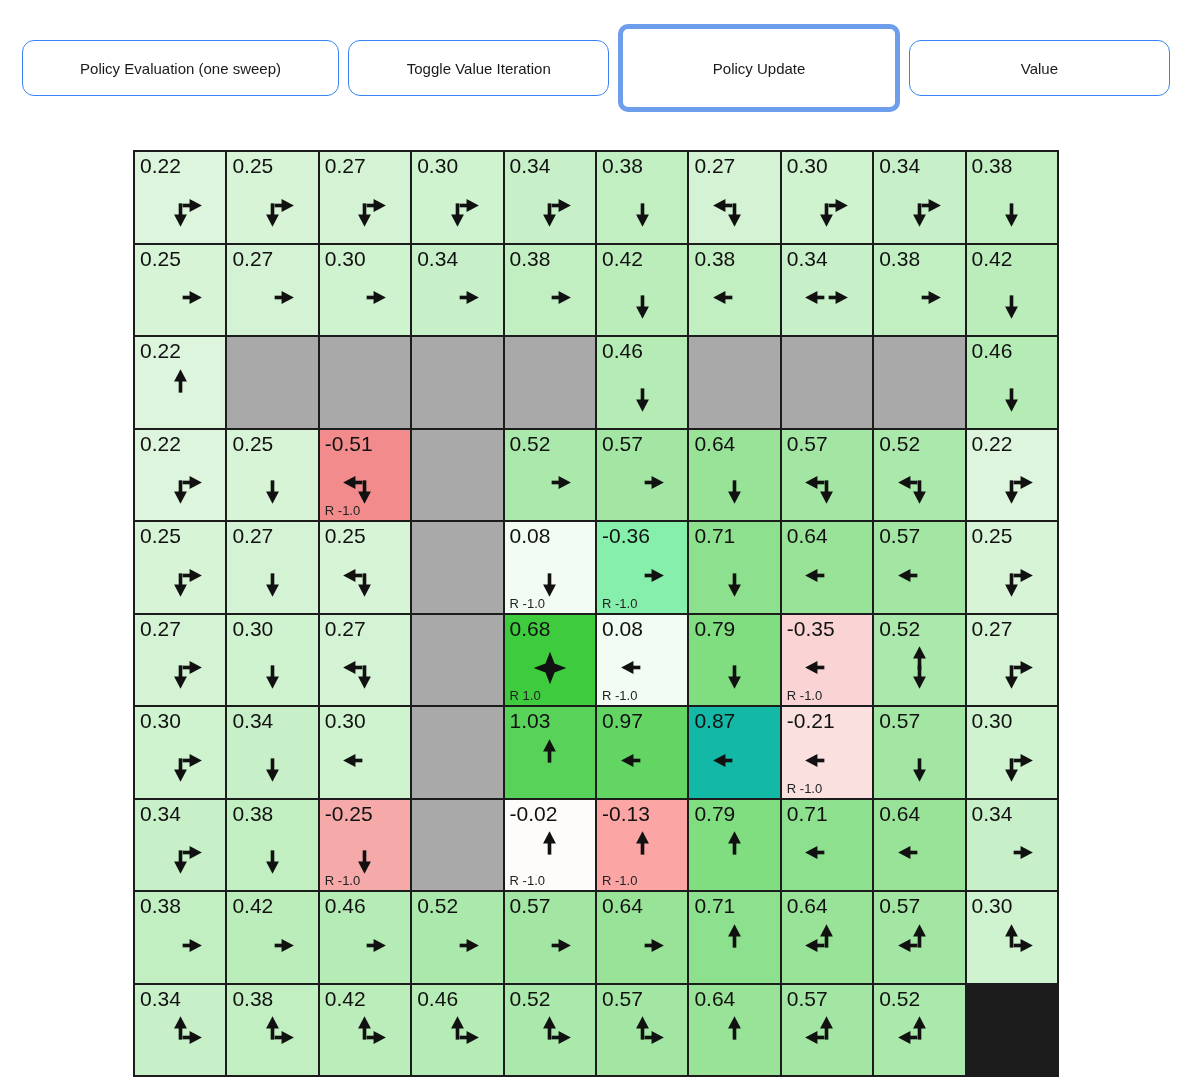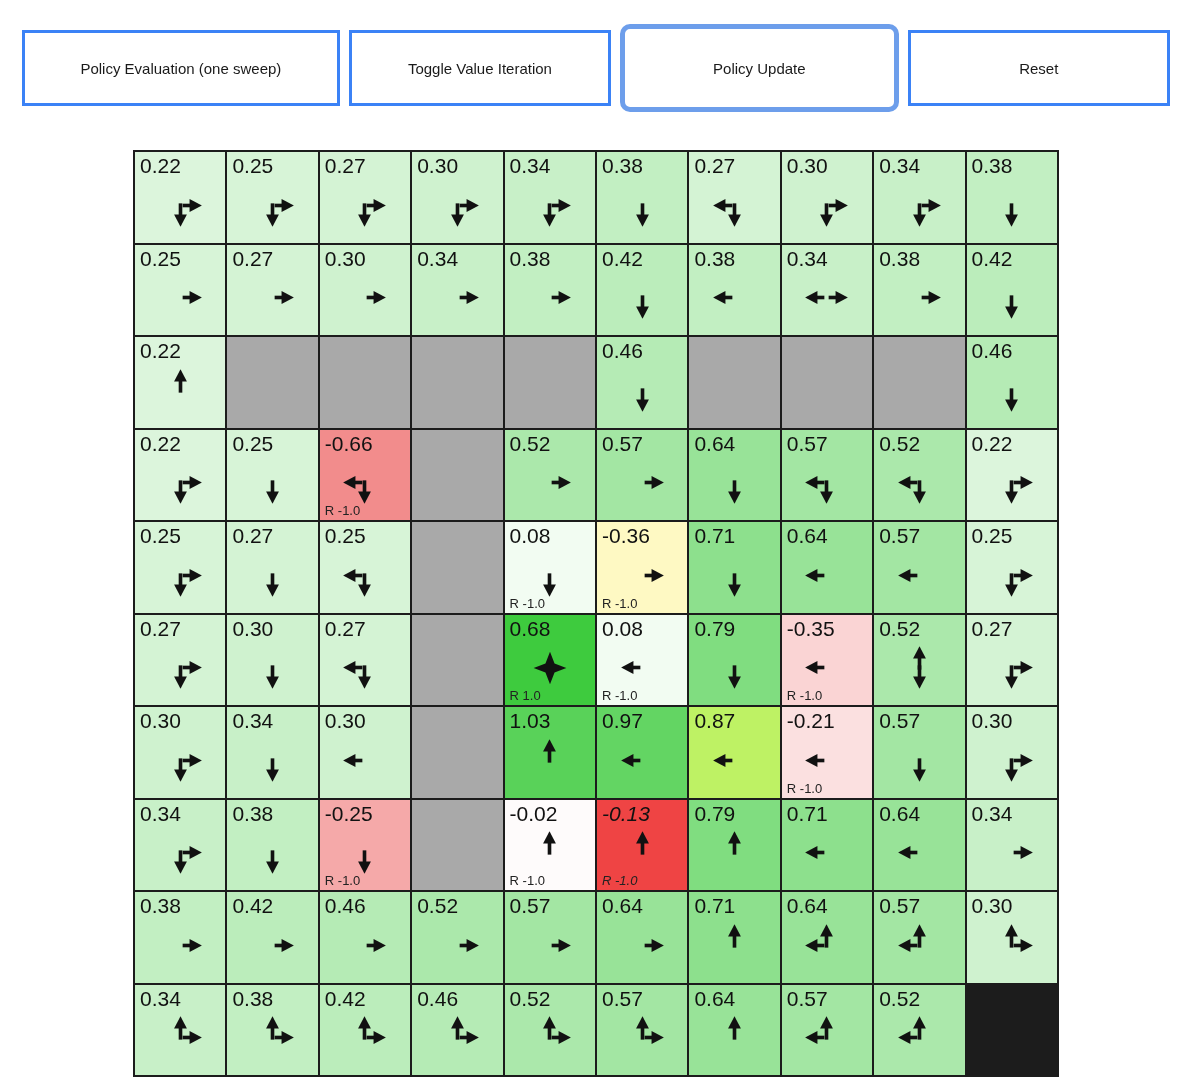--- a/index.html
+++ b/index.html
@@ -1,35 +1,35 @@
 <!DOCTYPE html>
 <html><head>
 <meta charset="utf-8">
 <style>
   html,body{margin:0;padding:0;background:#fff;width:1192px;height:1080px;overflow:hidden;
     font-family:"Liberation Sans",sans-serif;color:#111;}
   .toolbar{display:flex;align-items:center;gap:9px;margin:22px 22px 0 22px;height:92px;}
-  .tb{background:#fff;border:3px solid #3b82f6;border-radius:0;height:76px;
+  .tb{background:#fff;border:1px solid #3b82f6;border-radius:12px;height:56px;
     font-family:"Liberation Sans",sans-serif;font-size:15px;color:#1a1a1a;cursor:pointer;padding:0 8px;}
   .tb.active{border-width:5px;border-style:solid;border-radius:10px;height:88px;}
   .grid{margin:36px 0 0 133px;width:922px;display:grid;grid-template-columns:repeat(10,1fr);
     grid-auto-rows:90.5px;gap:2px;background:#1c1c1c;border:2px solid #1c1c1c;}
   .cell{position:relative;background:#fff;}
   .val{position:absolute;top:2px;left:5px;font-size:21px;line-height:1.1;color:#111;}
   .mid{position:absolute;inset:0;display:flex;align-items:center;justify-content:center;padding-top:16px;}
   .rlab{position:absolute;bottom:2px;left:5px;font-size:13px;color:#222;}
 </style>
 </head>
 <body>
 
 <div class="toolbar">
   <button class="tb" style="flex:1.23">Policy Evaluation (one sweep)</button>
   <button class="tb" style="flex:1">Toggle Value Iteration</button>
   <button class="tb active" style="flex: 1.05 1 0%; border-color: rgb(109, 158, 235);">Policy Update</button>
-  <button class="tb" style="flex:1">Reset</button>
+  <button class="tb" style="flex:1">Value</button>
 </div>
 
 <div class="grid">
     <div class="cell" style="background: rgb(220, 245, 220);">
       <div class="val">0.22</div>
       <div class="mid">
         <svg viewBox="0 0 44 44" width="47" height="47">
           <line x1="22" y1="20" x2="22" y2="33" stroke="#111111" stroke-width="3.4"></line>
           <polygon points="22,42 16,30.5 28,30.5" fill="#111111"></polygon>
           <line x1="24" y1="22" x2="33" y2="22" stroke="#111111" stroke-width="3.4"></line>
@@ -272,21 +272,21 @@
     <div class="cell" style="background: rgb(215, 244, 215);">
       <div class="val">0.25</div>
       <div class="mid">
         <svg viewBox="0 0 44 44" width="47" height="47">
           <line x1="22" y1="20" x2="22" y2="33" stroke="#111111" stroke-width="3.4"></line>
           <polygon points="22,42 16,30.5 28,30.5" fill="#111111"></polygon>
         </svg>
       </div>
     </div>
     <div class="cell" style="background: rgb(242, 140, 140);">
-      <div class="val">-0.66</div>
+      <div class="val">-0.51</div>
       <div class="mid">
         <svg viewBox="0 0 44 44" width="47" height="47">
           <line x1="20" y1="22" x2="11" y2="22" stroke="#111111" stroke-width="3.4"></line>
           <polygon points="2,22 13.5,16 13.5,28" fill="#111111"></polygon>
           <line x1="22" y1="20" x2="22" y2="33" stroke="#111111" stroke-width="3.4"></line>
           <polygon points="22,42 16,30.5 28,30.5" fill="#111111"></polygon>
         </svg>
       </div>
       <div class="rlab">R -1.0</div>
     </div>
@@ -386,21 +386,21 @@
     <div class="cell" style="background: rgb(242, 252, 242);">
       <div class="val">0.08</div>
       <div class="mid">
         <svg viewBox="0 0 44 44" width="47" height="47">
           <line x1="22" y1="20" x2="22" y2="33" stroke="#111111" stroke-width="3.4"></line>
           <polygon points="22,42 16,30.5 28,30.5" fill="#111111"></polygon>
         </svg>
       </div>
       <div class="rlab">R -1.0</div>
     </div>
-    <div class="cell" style="background: #fef9c3;">
+    <div class="cell" style="background: #86efac;">
       <div class="val">-0.36</div>
       <div class="mid">
         <svg viewBox="0 0 44 44" width="47" height="47">
           <line x1="24" y1="22" x2="33" y2="22" stroke="#111111" stroke-width="3.4"></line>
           <polygon points="42,22 30.5,16 30.5,28" fill="#111111"></polygon>
         </svg>
       </div>
       <div class="rlab">R -1.0</div>
     </div>
     <div class="cell" style="background: rgb(141, 224, 141);">
@@ -574,21 +574,21 @@
     </div>
     <div class="cell" style="background: rgb(99, 213, 99);">
       <div class="val">0.97</div>
       <div class="mid">
         <svg viewBox="0 0 44 44" width="47" height="47">
           <line x1="20" y1="22" x2="11" y2="22" stroke="#111111" stroke-width="3.4"></line>
           <polygon points="2,22 13.5,16 13.5,28" fill="#111111"></polygon>
         </svg>
       </div>
     </div>
-    <div class="cell" style="background: #bef264; padding-left: 12px;">
+    <div class="cell" style="background: #14b8a6; padding-left: 12px;">
       <div class="val">0.87</div>
       <div class="mid">
         <svg viewBox="0 0 44 44" width="47" height="47">
           <line x1="20" y1="22" x2="11" y2="22" stroke="#111111" stroke-width="3.4"></line>
           <polygon points="2,22 13.5,16 13.5,28" fill="#111111"></polygon>
         </svg>
       </div>
     </div>
     <div class="cell" style="background: rgb(251, 224, 224); text-align: right;">
       <div class="val">-0.21</div>
@@ -654,21 +654,21 @@
     <div class="cell" style="background: rgb(254, 251, 251);">
       <div class="val">-0.02</div>
       <div class="mid">
         <svg viewBox="0 0 44 44" width="47" height="47">
           <line x1="22" y1="24" x2="22" y2="11" stroke="#111111" stroke-width="3.4"></line>
           <polygon points="22,2 16,13.5 28,13.5" fill="#111111"></polygon>
         </svg>
       </div>
       <div class="rlab">R -1.0</div>
     </div>
-    <div class="cell" style="background: #ef4444; font-style: italic;">
+    <div class="cell" style="background: #fca5a5;">
       <div class="val">-0.13</div>
       <div class="mid">
         <svg viewBox="0 0 44 44" width="47" height="47">
           <line x1="22" y1="24" x2="22" y2="11" stroke="#111111" stroke-width="3.4"></line>
           <polygon points="22,2 16,13.5 28,13.5" fill="#111111"></polygon>
         </svg>
       </div>
       <div class="rlab">R -1.0</div>
     </div>
     <div class="cell" style="background: rgb(128, 221, 128);">

